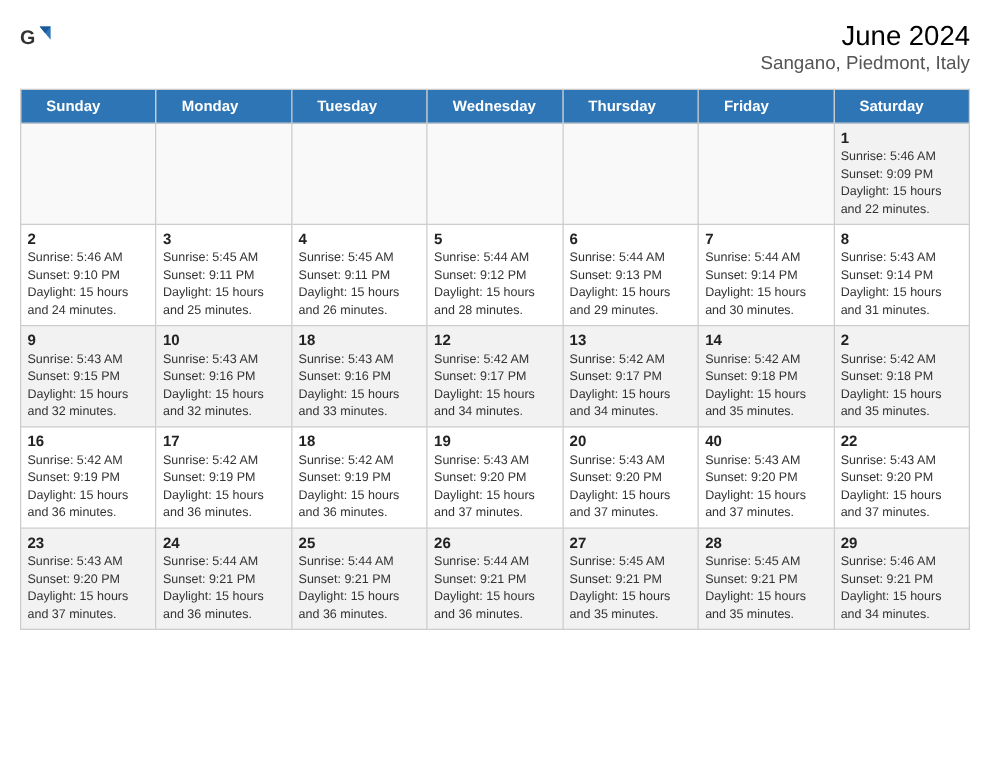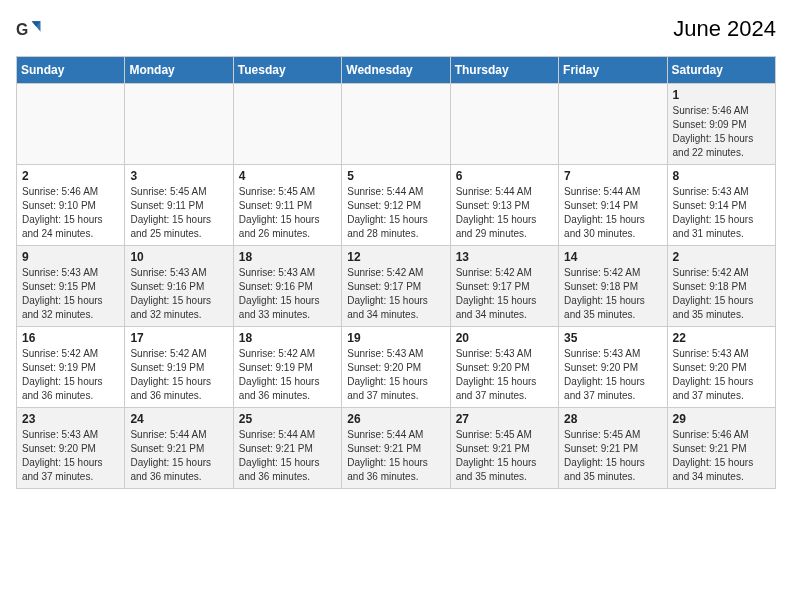--- a/index.html
+++ b/index.html
@@ -38,21 +38,21 @@
       color: #555;
     }
     .calendar {
       width: 100%;
       border-collapse: collapse;
       font-size: 11px;
     }
     .calendar th {
       background: #2e75b6;
       color: #fff;
-      padding: 6px 4px;
+      padding: 6px 20px;
       text-align: left;
       font-size: 12px;
       font-weight: bold;
       border: 1px solid #ccc;
     }
     .calendar td {
       vertical-align: top;
       border: 1px solid #ccc;
       padding: 4px 5px;
       width: calc(100%/7);
@@ -83,20 +83,21 @@
 <div class="header">
   <div class="logo">
     <svg class="logo-icon" viewBox="0 0 32 32" xmlns="http://www.w3.org/2000/svg">
       <text x="0" y="22" font-size="18" font-weight="bold" fill="#333">G</text>
       <polygon points="18,6 28,6 28,18" fill="#2e75b6"></polygon>
       <polygon points="18,6 28,6 23,12" fill="#1a5a9a"></polygon>
     </svg>
   </div>
   <div class="title-block">
     <div class="month-title">June 2024</div>
+    <div class="subtitle">Sangano, Piedmont, Italy</div>
   </div>
 </div>
 
 <table class="calendar">
   <thead>
     <tr>
     <th>Sunday</th>
         <th>Monday</th>
         <th>Tuesday</th>
         <th>Wednesday</th>
@@ -253,21 +254,21 @@
 and 37 minutes.</div>
         </td>
         <td>
           <div class="day-num">20</div>
           <div class="day-info" style="white-space: pre-line;">Sunrise: 5:43 AM
 Sunset: 9:20 PM
 Daylight: 15 hours
 and 37 minutes.</div>
         </td>
         <td>
-          <div class="day-num">35</div>
+          <div class="day-num">40</div>
           <div class="day-info" style="white-space: pre-line;">Sunrise: 5:43 AM
 Sunset: 9:20 PM
 Daylight: 15 hours
 and 37 minutes.</div>
         </td>
         <td>
           <div class="day-num">22</div>
           <div class="day-info" style="white-space: pre-line;">Sunrise: 5:43 AM
 Sunset: 9:20 PM
 Daylight: 15 hours

